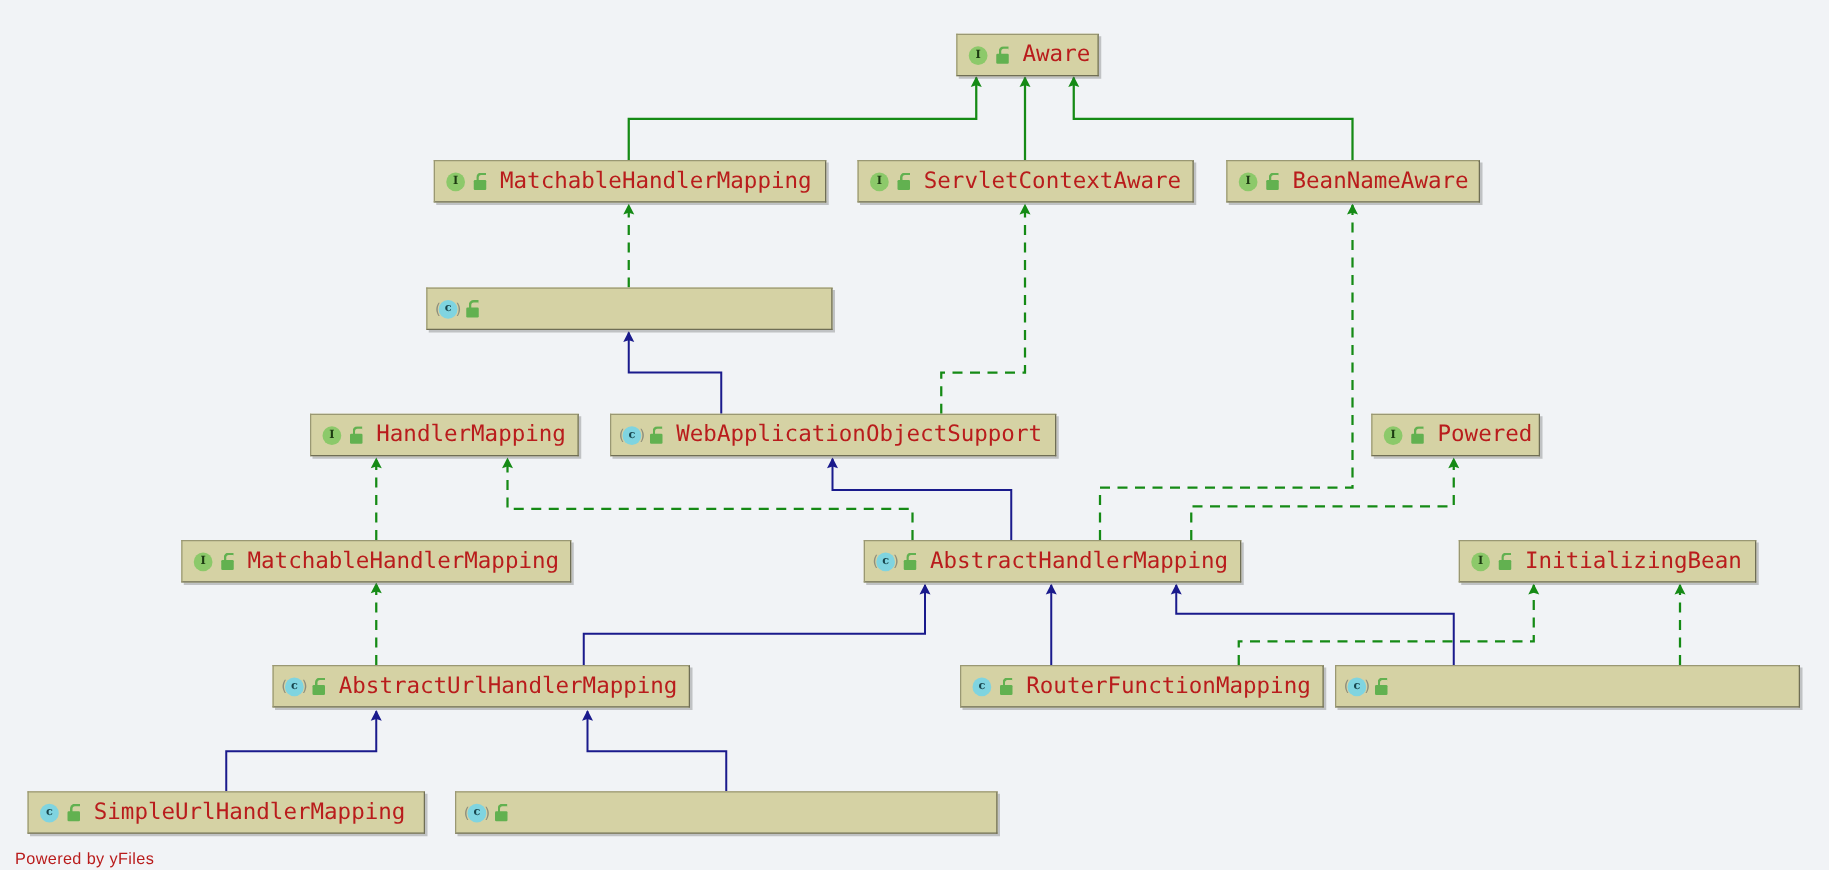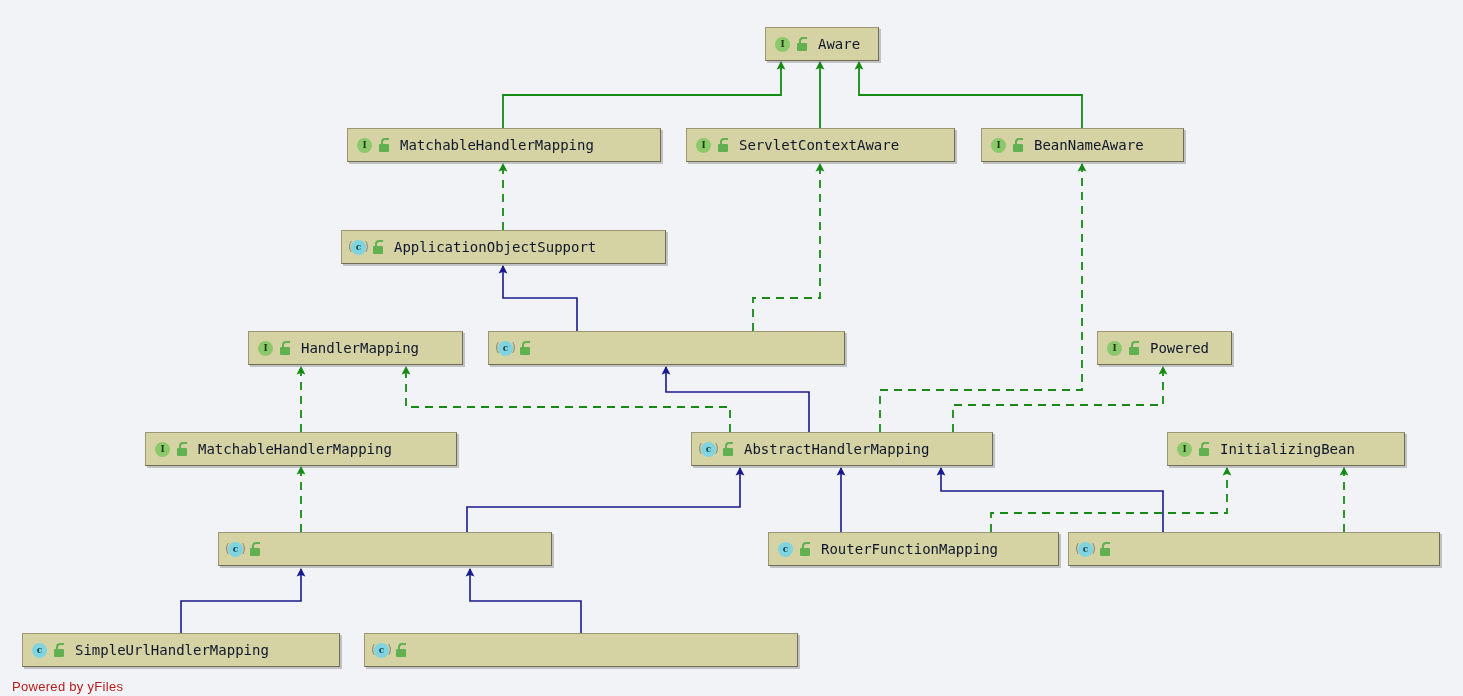--- a/index.html
+++ b/index.html
@@ -105,22 +105,22 @@
     position: absolute;
     left: 2px;
     top: 7px;
     width: 10px;
     height: 8px;
     background: #62b150;
     border-radius: 1px;
   }
   .node .name {
     font-family: "DejaVu Sans Mono", "Liberation Mono", monospace;
-    font-size: 14px;
-    color: #0f172a;
+    font-size: 18px;
+    color: #b91c1c;
     letter-spacing: 0px;
     line-height: 1;
   }
   #watermark {
     position: absolute;
     left: 12px;
     top: 679px;
     font-family: Liberation Sans, sans-serif;
     font-size: 13px;
     color: #b91c1c;
@@ -207,21 +207,20 @@
       <div class="node cls" style="left: 341px; top: 230px; width: 325px;">
         <span class="badge">
           <span class="paren l">(</span>
           <span class="paren r">)</span>
           <span class="disc">c</span>
         </span>
         <span class="lock">
           <span class="shackle"></span>
           <span class="body"></span>
         </span>
-        <span class="name">ApplicationObjectSupport</span>
       </div>
       <div class="node iface" style="left: 248px; top: 331px; width: 215px;">
         <span class="badge">
           <span class="disc">I</span>
         </span>
         <span class="lock">
           <span class="shackle"></span>
           <span class="body"></span>
         </span>
         <span class="name">HandlerMapping</span>
@@ -229,20 +228,21 @@
       <div class="node cls" style="left: 488px; top: 331px; width: 357px;">
         <span class="badge">
           <span class="paren l">(</span>
           <span class="paren r">)</span>
           <span class="disc">c</span>
         </span>
         <span class="lock">
           <span class="shackle"></span>
           <span class="body"></span>
         </span>
+        <span class="name">WebApplicationObjectSupport</span>
       </div>
       <div class="node iface" style="left: 1097px; top: 331px; width: 135px;">
         <span class="badge">
           <span class="disc">I</span>
         </span>
         <span class="lock">
           <span class="shackle"></span>
           <span class="body"></span>
         </span>
         <span class="name">Powered</span>
@@ -282,20 +282,21 @@
       <div class="node cls" style="left: 218px; top: 532px; width: 334px;">
         <span class="badge">
           <span class="paren l">(</span>
           <span class="paren r">)</span>
           <span class="disc">c</span>
         </span>
         <span class="lock">
           <span class="shackle"></span>
           <span class="body"></span>
         </span>
+        <span class="name">AbstractUrlHandlerMapping</span>
       </div>
       <div class="node cls" style="left: 768px; top: 532px; width: 291px;">
         <span class="badge">
           <span class="disc">c</span>
         </span>
         <span class="lock">
           <span class="shackle"></span>
           <span class="body"></span>
         </span>
         <span class="name">RouterFunctionMapping</span>

